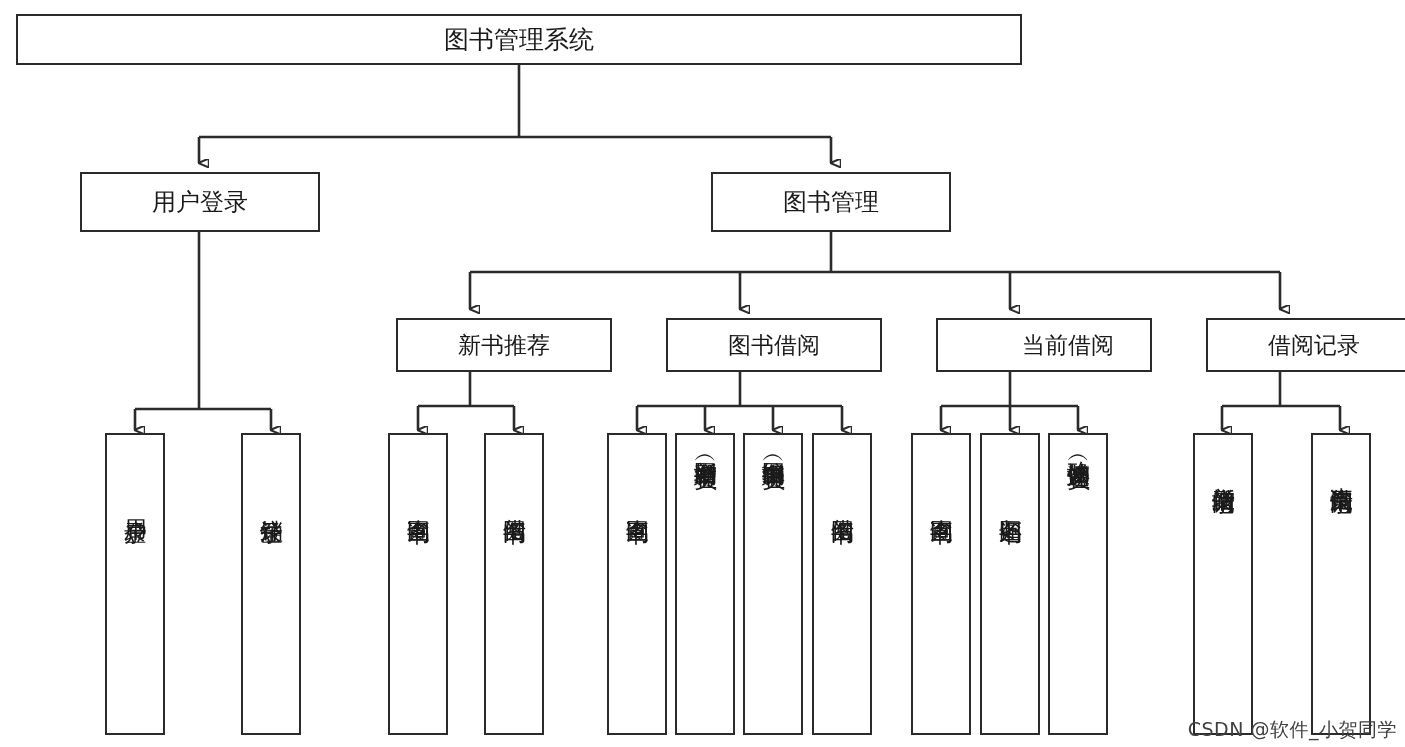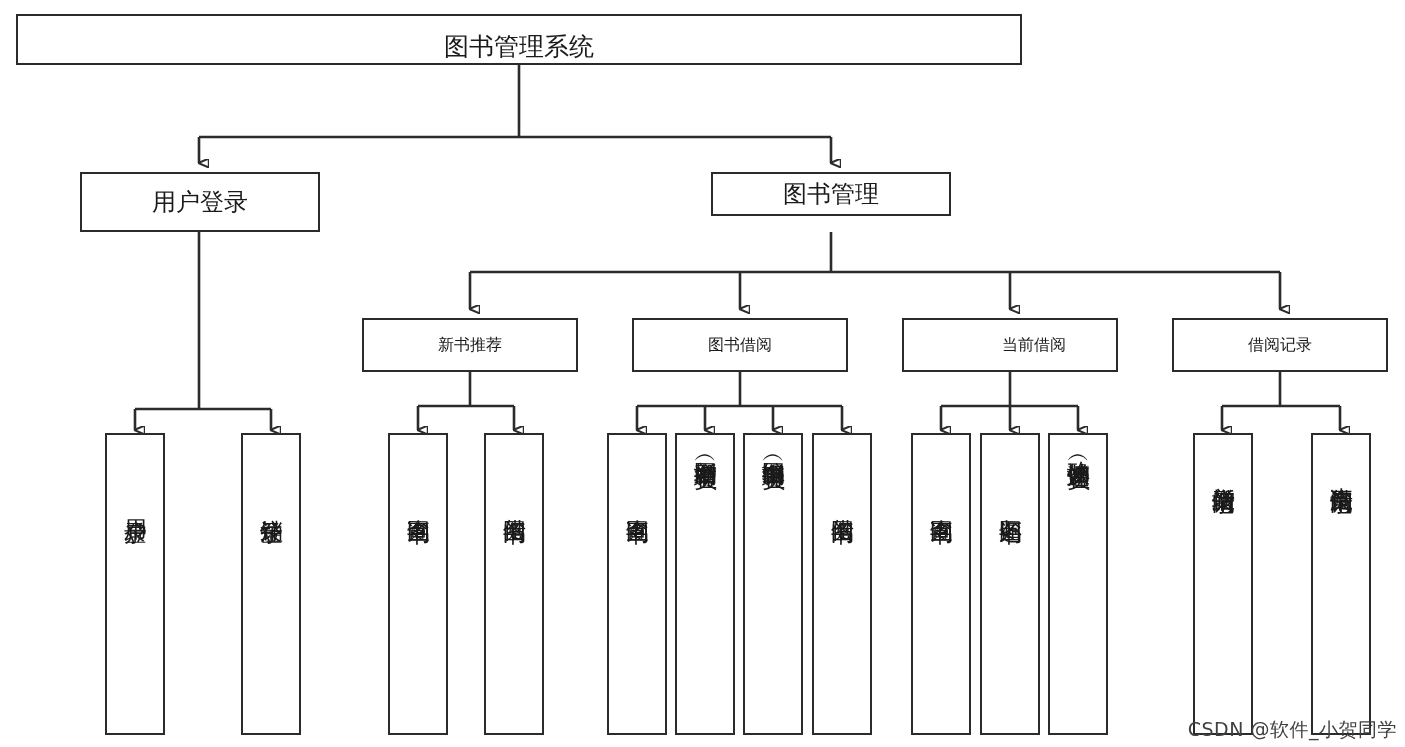--- a/index.html
+++ b/index.html
@@ -27,21 +27,22 @@
     justify-content: center;
     color: #1a1a1a;
   }
   .node.root {
     font-size: 25px;
   }
   .node.lvl1 {
     font-size: 24px;
   }
   .node.lvl2 {
-    font-size: 16px;
+    font-size: 23px;
+    margin-left: 34px;
   }
   .node.leaf {
     font-size: 23px;
     align-items: flex-start;
     justify-content: center;
     padding-top: 6px;
   }
   .vtext {
     writing-mode: vertical-rl;
     text-orientation: upright;
@@ -129,28 +130,28 @@
     <path d="M 941 406 L 941 430" marker-end="url(#arrow)"></path>
     <path d="M 1010 406 L 1010 430" marker-end="url(#arrow)"></path>
     <path d="M 1078 406 L 1078 430" marker-end="url(#arrow)"></path>
 
     <path d="M 1280 372 L 1280 406"></path>
     <path d="M 1222 406 L 1340 406"></path>
     <path d="M 1222 406 L 1222 430" marker-end="url(#arrow)"></path>
     <path d="M 1340 406 L 1340 430" marker-end="url(#arrow)"></path>
   </svg>
 
-  <div class="node root" style="left:16px; top:14px; width:1006px; height:51px;align-items:flex-end;">
+  <div class="node root" style="left:16px; top:14px; width:1006px; height:51px;">
     <span>图书管理系统</span>
   </div>
 
   <div class="node lvl1" style="left:80px; top:172px; width:240px; height:60px;">
     <span>用户登录</span>
   </div>
-  <div class="node lvl1" style="left:711px; top:172px; width:240px; height:44px;">
+  <div class="node lvl1" style="left:711px; top:172px; width:240px; height:60px;">
     <span>图书管理</span>
   </div>
 
   <div class="node lvl2" style="left:362px; top:318px; width:216px; height:54px;">
     <span>新书推荐</span>
   </div>
   <div class="node lvl2" style="left:632px; top:318px; width:216px; height:54px;text-align:right;">
     <span>图书借阅</span>
   </div>
   <div class="node lvl2" style="left:902px; top:318px; width:216px; height:54px;padding-left:48px;">

